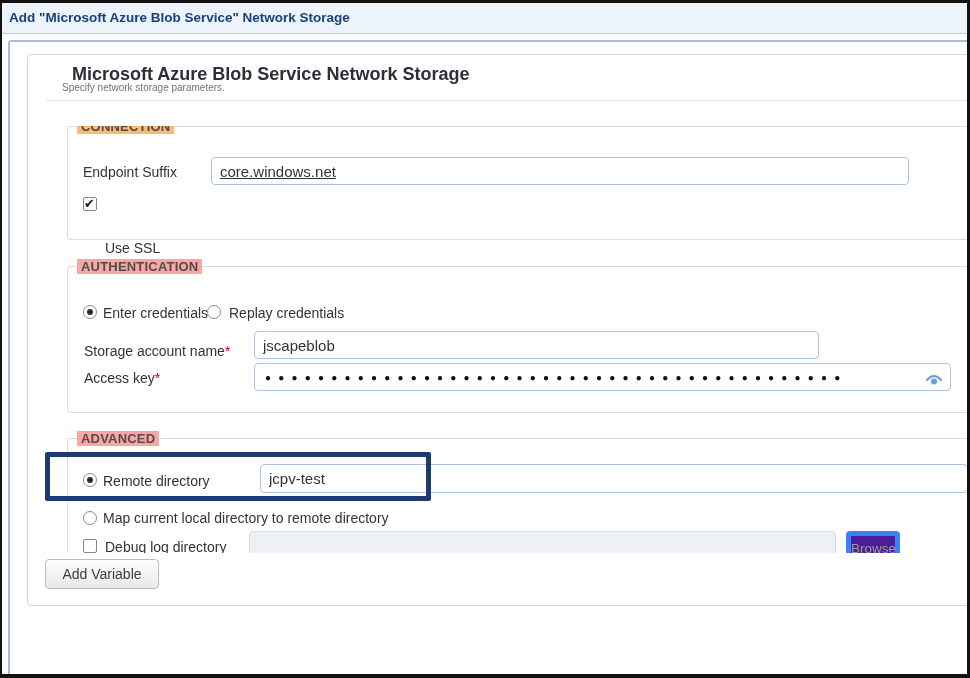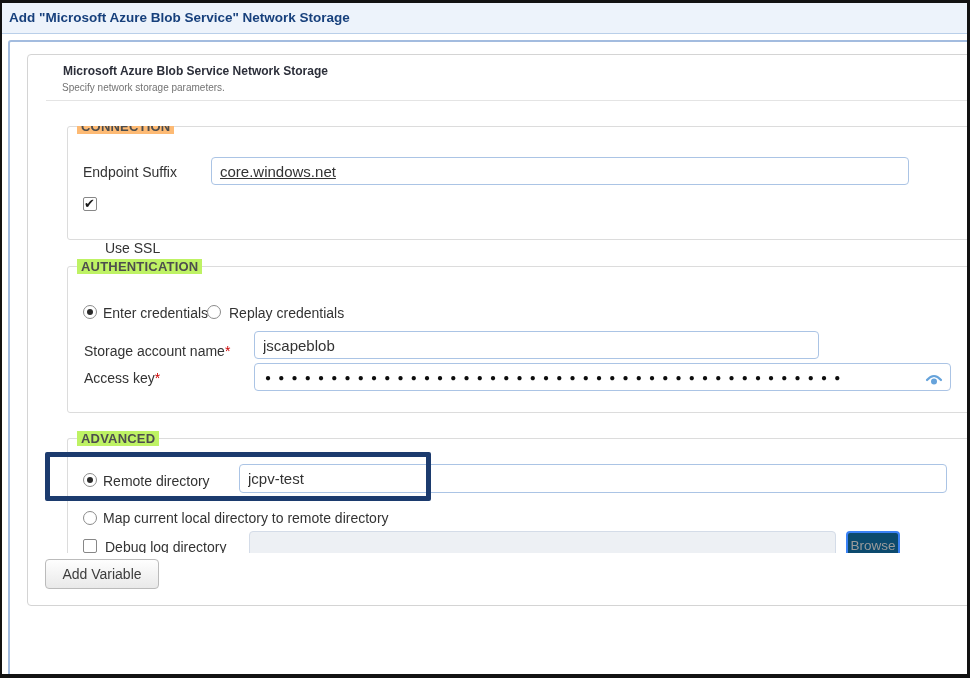--- a/index.html
+++ b/index.html
@@ -12,51 +12,51 @@
   
   .titlebar{position:absolute;left:0;top:0;width:100%;height:30px;
     background:var(--header-bg,#edf3fb);border-bottom:1px solid #b9cfe9;}
   .titlebar .t{position:absolute;left:7px;top:7px;font-size:13.5px;font-weight:bold;
     color:var(--title-text,#17407c);white-space:nowrap;}
   
   .blue-panel{position:absolute;left:6px;top:37px;width:975px;height:660px;
     border:2px solid var(--panel-border-blue,#a3bcdf);border-radius:3px;background:#fff;}
   .gray-panel{position:absolute;left:17px;top:12px;width:960px;height:550px;
     border:1px solid #d4d4d4;border-radius:4px;background:#fff;}
-  .form-heading{position:absolute;left:35px;top:9px;font-size:12px;font-weight:bold;color:#2c2f3a;white-space:nowrap;}
+  .form-heading{position:absolute;left:44px;top:9px;font-size:18px;font-weight:bold;color:#2c2f3a;white-space:nowrap;}
   .form-subheading{position:absolute;left:34px;top:27px;font-size:10px;color:#737373;white-space:nowrap;}
   .heading-divider{position:absolute;left:18px;right:0;top:45px;border-top:1px solid #e4e4e4;}
   .scroll-region{position:absolute;left:0;top:46px;right:0;height:452px;overflow:hidden;}
   
   .fs{position:absolute;left:39px;width:930px;border:1px solid #dcdcdc;border-radius:3px;background:transparent;}
   .fs-connection{top:25px;height:112px;}
   .fs-auth{top:165px;height:145px;}
   .fs-adv{top:337px;height:172px;border-bottom:none;}
-  .legend{position:absolute;top:-8px;left:9px;background:#bef264;padding:0 4px;
+  .legend{position:absolute;top:-8px;left:9px;background:#fca5a5;padding:0 4px;
     font-size:13px;font-weight:bold;color:#4d4d4d;letter-spacing:.2px;white-space:nowrap;}
   .legend-clip{position:absolute;top:-1px;left:9px;height:10px;overflow:hidden;}
   .legend-clip .legend-inner{display:block;background:#fdba74;padding:0 4px;margin-top:-7px;
     font-size:13px;font-weight:bold;color:#4d4d4d;letter-spacing:.2px;white-space:nowrap;}
   
   .lbl{position:absolute;font-size:14px;color:#333;white-space:nowrap;}
   .req{color:var(--required,#cc0000);}
   .inp{position:absolute;box-sizing:border-box;border:1px solid #abc4e5;border-radius:4px;
     background:#fff;font-size:15px;color:#333;padding:0 8px;font-family:"Liberation Sans",sans-serif;outline:none;}
   .radio{position:absolute;width:14px;height:14px;border:1px solid #8b8b8b;border-radius:50%;background:#fff;box-sizing:border-box;}
   .radio.checked::after{content:"";position:absolute;left:3px;top:3px;width:6px;height:6px;border-radius:50%;background:#2b2b2b;}
   .checkbox{position:absolute;width:14px;height:14px;border:1px solid #878787;border-radius:2px;background:#fff;box-sizing:border-box;}
   .checkbox.checked::after{content:"\2714";position:absolute;left:0;top:-2px;font-size:13px;color:#1a1a1a;}
   
   .pw-field{position:absolute;box-sizing:border-box;border:1px solid #abc4e5;border-radius:4px;background:#fff;}
   .dots{position:absolute;left:10px;top:50%;transform:translateY(-50%);font-size:10px;
     letter-spacing:7.2px;color:#0d0d0d;white-space:nowrap;overflow:hidden;max-width:635px;}
   .eye{position:absolute;right:7px;top:8px;}
   
   .inp-disabled{position:absolute;box-sizing:border-box;border:1px solid #d4dce8;border-radius:4px;background:#edf0f4;}
-  .browse-btn{position:absolute;box-sizing:border-box;border:2px solid #3b82f6;border-radius:4px;background:#0c4a6e;
+  .browse-btn{position:absolute;box-sizing:border-box;border:5px solid #3b82f6;border-radius:4px;background:#4c1d95;
     color:#9b9b9b;font-size:13.5px;text-align:center;line-height:26px;}
   
   .annotation-box{position:absolute;left:17px;top:351px;width:386px;height:49px;box-sizing:border-box;
     border:5px solid var(--annotation-box,#1c3b6e);border-radius:2px;z-index:6;}
   
   .add-var-btn{position:absolute;left:17px;top:504px;width:114px;height:30px;box-sizing:border-box;
     border:1px solid #bbb;border-radius:4px;background:linear-gradient(#fefefe,#e9e9e9);
     color:#3c3c3c;font-size:14px;text-align:center;line-height:28px;cursor:pointer;}
 </style>
 </head>
@@ -108,21 +108,21 @@
               </svg>
             </span>
           </div>
         </div>
 
         <div class="fs fs-adv">
           <span class="legend">ADVANCED</span>
 
           <div class="radio checked" style="left:15px;top:34px;"></div>
           <div class="lbl" style="left:35px;top:34px;">Remote directory</div>
-          <input class="inp" style="left: 171px; top: 25px; width: 708px; height: 29px;" value="jcpv-test">
+          <input class="inp" style="left: 192px; top: 25px; width: 708px; height: 29px;" value="jcpv-test">
 
           <div class="radio" style="left:15px;top:72px;"></div>
           <div class="lbl" style="left:35px;top:71px;">Map current local directory to remote directory</div>
 
           <div class="checkbox" style="left:15px;top:100px;"></div>
           <div class="lbl" style="left:37px;top:100px;">Debug log directory</div>
           <input class="inp-disabled" style="left: 181px; top: 92px; width: 587px; height: 28px;" disabled="" value="">
           <div class="browse-btn" style="left:778px;top:92px;width:54px;height:28px;">Browse</div>
         </div>
 

